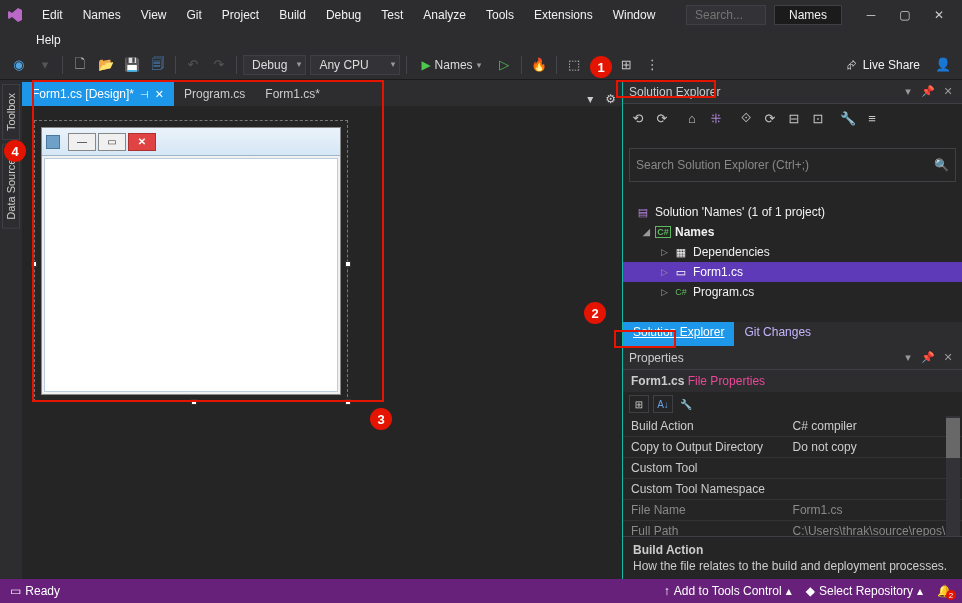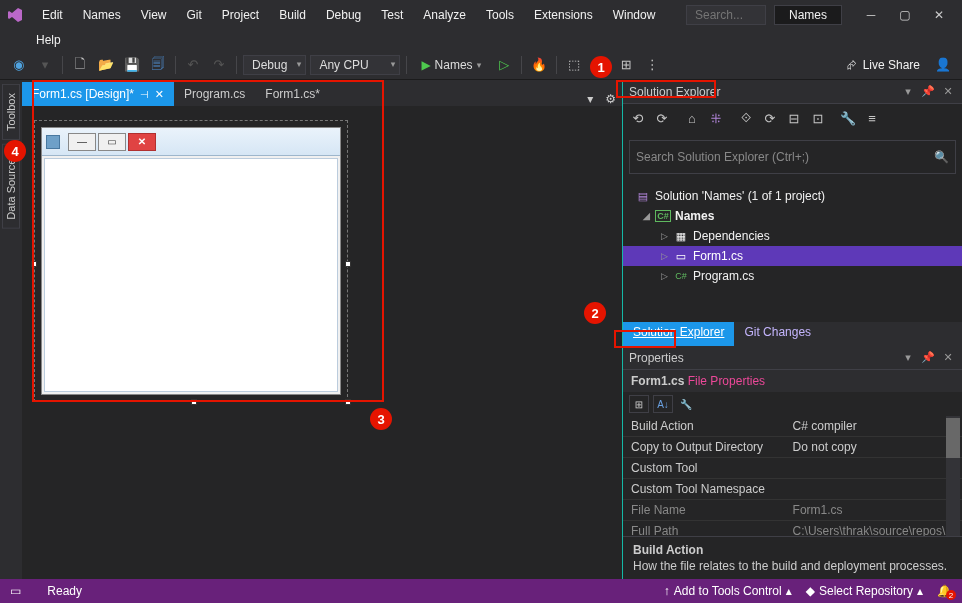--- a/index.html
+++ b/index.html
@@ -57,21 +57,21 @@
 .grip { width: 6px; height: 6px; background: #fff; border: 1px solid #333; position: absolute; }
 
 
 .right { width: 340px; background: #252526; display: flex; flex-direction: column; border-left: 1px solid #14b8a6; }
 .panel-title { height: 24px; background: #2d2d30; display: flex; align-items: center; padding: 0 6px; color: #ccc; border-bottom: 1px solid #3f3f46; }
 .panel-title .spacer { flex: 1; }
 .panel-title .pbtn { width: 16px; height: 16px; cursor: pointer; color: #999; margin-left: 4px; font-size: 11px; display: flex; align-items: center; justify-content: center; }
 
 .se-toolbar { height: 28px; display: flex; align-items: center; padding: 0 6px; gap: 6px; color: #c5c5c5; }
 .se-toolbar .tb { width: 18px; height: 18px; display: flex; align-items: center; justify-content: center; cursor: pointer; font-size: 13px; }
-.se-search { margin: 8px 6px; height: 28px; background: #252526; border: 1px solid #3f3f46; display: flex; align-items: center; padding: 16px 6px; color: #888; }
+.se-search { margin: 16px 6px; height: 28px; background: #252526; border: 1px solid #3f3f46; display: flex; align-items: center; padding: 16px 6px; color: #888; }
 .se-search .spacer { flex: 1; }
 
 .tree { padding: 4px 0; font-size: 12px; }
 .tree-row { display: flex; align-items: center; height: 20px; padding-left: 8px; cursor: pointer; }
 .tree-row.selected { background: #5e39b8; color: #fff; }
 .tree-row .arrow { width: 12px; font-size: 9px; color: #999; }
 .tree-row .icn { width: 16px; margin-right: 4px; font-size: 11px; text-align: center; }
 .tree-row.bold { font-weight: bold; }
 
 .bottom-tabs { height: 24px; display: flex; background: #2d2d30; }
@@ -327,21 +327,21 @@
     </div>
     <div class="props-desc">
       <div class="bold">Build Action</div>
       <div>How the file relates to the build and deployment processes.</div>
     </div>
   </div>
 </div>
 
 <div class="statusbar">
   <span>▭</span>
-  <span style="margin-left:26px;">Ready</span>
+  <span style="margin-left:4px;">Ready</span>
   <div class="spacer"></div>
   <div class="sitem">↑ <span>Add to Tools Control</span> ▴</div>
   <div class="sitem">◆ <span>Select Repository</span> ▴</div>
   <div class="sitem bell">🔔<span class="badge-n">2</span></div>
 </div>
 
 <div class="redbox" style="left:616px;top:80px;width:100px;height:18px;"></div>
 <div class="redcircle" style="left:590px;top:56px;">1</div>
 
 <div class="redbox" style="left:614px;top:330px;width:62px;height:18px;"></div>

